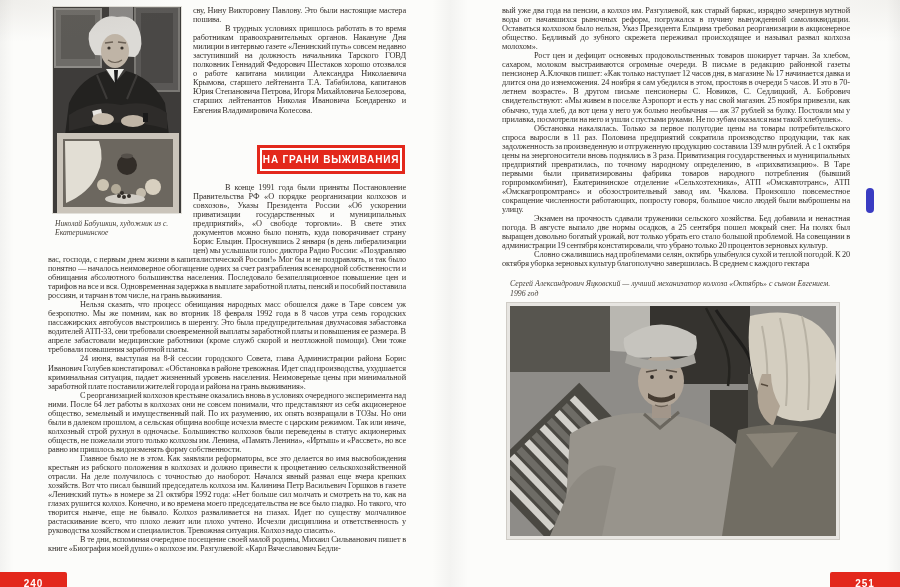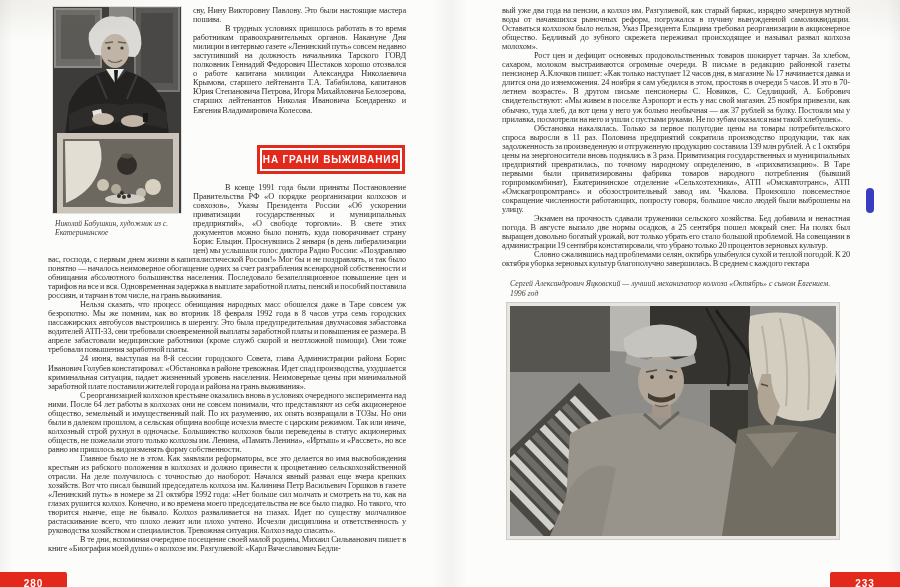--- a/index.html
+++ b/index.html
@@ -198,18 +198,18 @@
       <path d="M252,20 Q260,60 256,92 M270,12 Q280,55 276,100 M292,10 Q302,50 298,104" stroke="#b8b2a4" stroke-width="2" fill="none"></path>
       <path d="M252,68 Q245,85 249,102 Q253,114 263,120 L270,100 Q261,85 261,68 Z" fill="#b0a494"></path>
       <path d="M251,78 L258,80" stroke="#55493c" stroke-width="1.5" fill="none"></path>
       <path d="M228,124 Q270,112 326,128 L326,230 L212,230 Z" fill="#716d63"></path>
       <path d="M236,128 L262,162 L288,126 Z" fill="#8a8478"></path>
     </svg>
   </div>
 </div>
 
 <div class="badge badge-left">
-  <span>280</span>
+  <span>240</span>
 </div>
 <div class="badge badge-right">
-  <span>233</span>
+  <span>251</span>
 </div>
 <div class="blue-marker"></div>
 
 </body></html>

